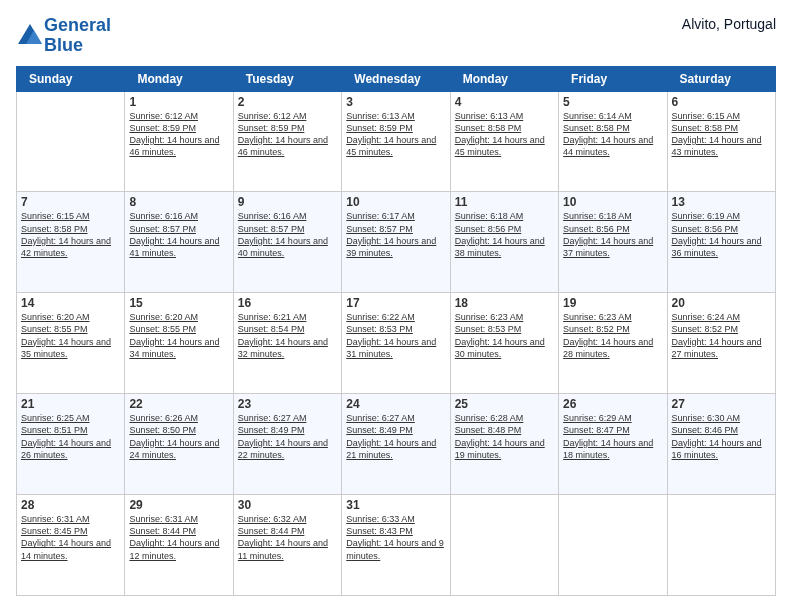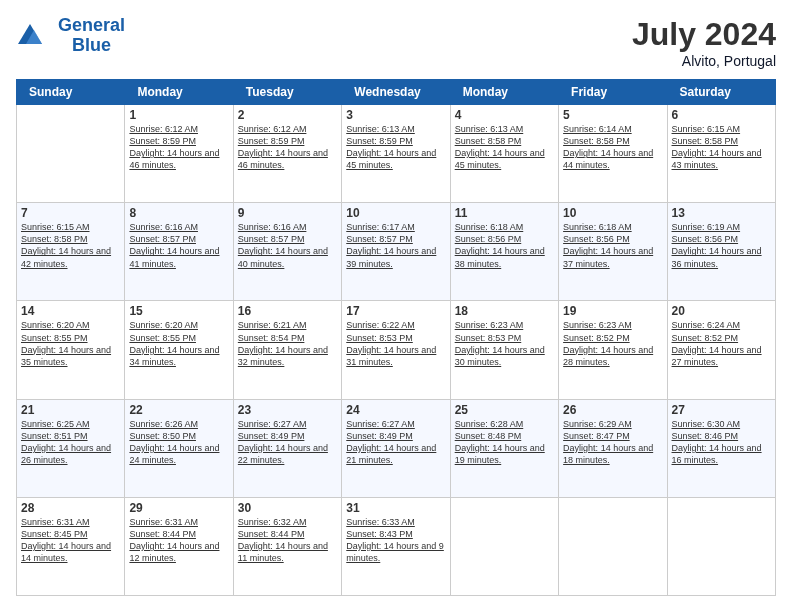--- a/index.html
+++ b/index.html
@@ -19,22 +19,21 @@
     }
     .header {
       display: flex;
       justify-content: space-between;
       align-items: flex-start;
       margin-bottom: 10px;
     }
     .logo {
       display: flex;
       align-items: center;
-      gap: 14px;
-      text-align: center;
+      gap: 0;
     }
     .logo-text {
       font-size: 18px;
       font-weight: bold;
       color: #333;
       line-height: 1.1;
     }
     .logo-text .blue { color: #1a5fa8; }
     .logo-icon {
       width: 28px;
@@ -105,21 +104,20 @@
       <svg class="logo-icon" viewBox="0 0 28 28">
         <polygon points="14,2 26,22 2,22" fill="#1a5fa8"></polygon>
         <polygon points="18,8 26,22 10,22" fill="#4a90d9" opacity="0.7"></polygon>
       </svg>
       <div>
         <div class="logo-text"><span class="blue">General</span></div>
         <div class="logo-text"><span class="blue">Blue</span></div>
       </div>
     </div>
     <div class="title-block">
-      <div class="month-title">July 2024</div>
       <div class="location">Alvito, Portugal</div>
     </div>
   </div>
 
   <table class="calendar">
     <thead>
       <tr>
       <th>Sunday</th>
           <th>Monday</th>
           <th>Tuesday</th>

